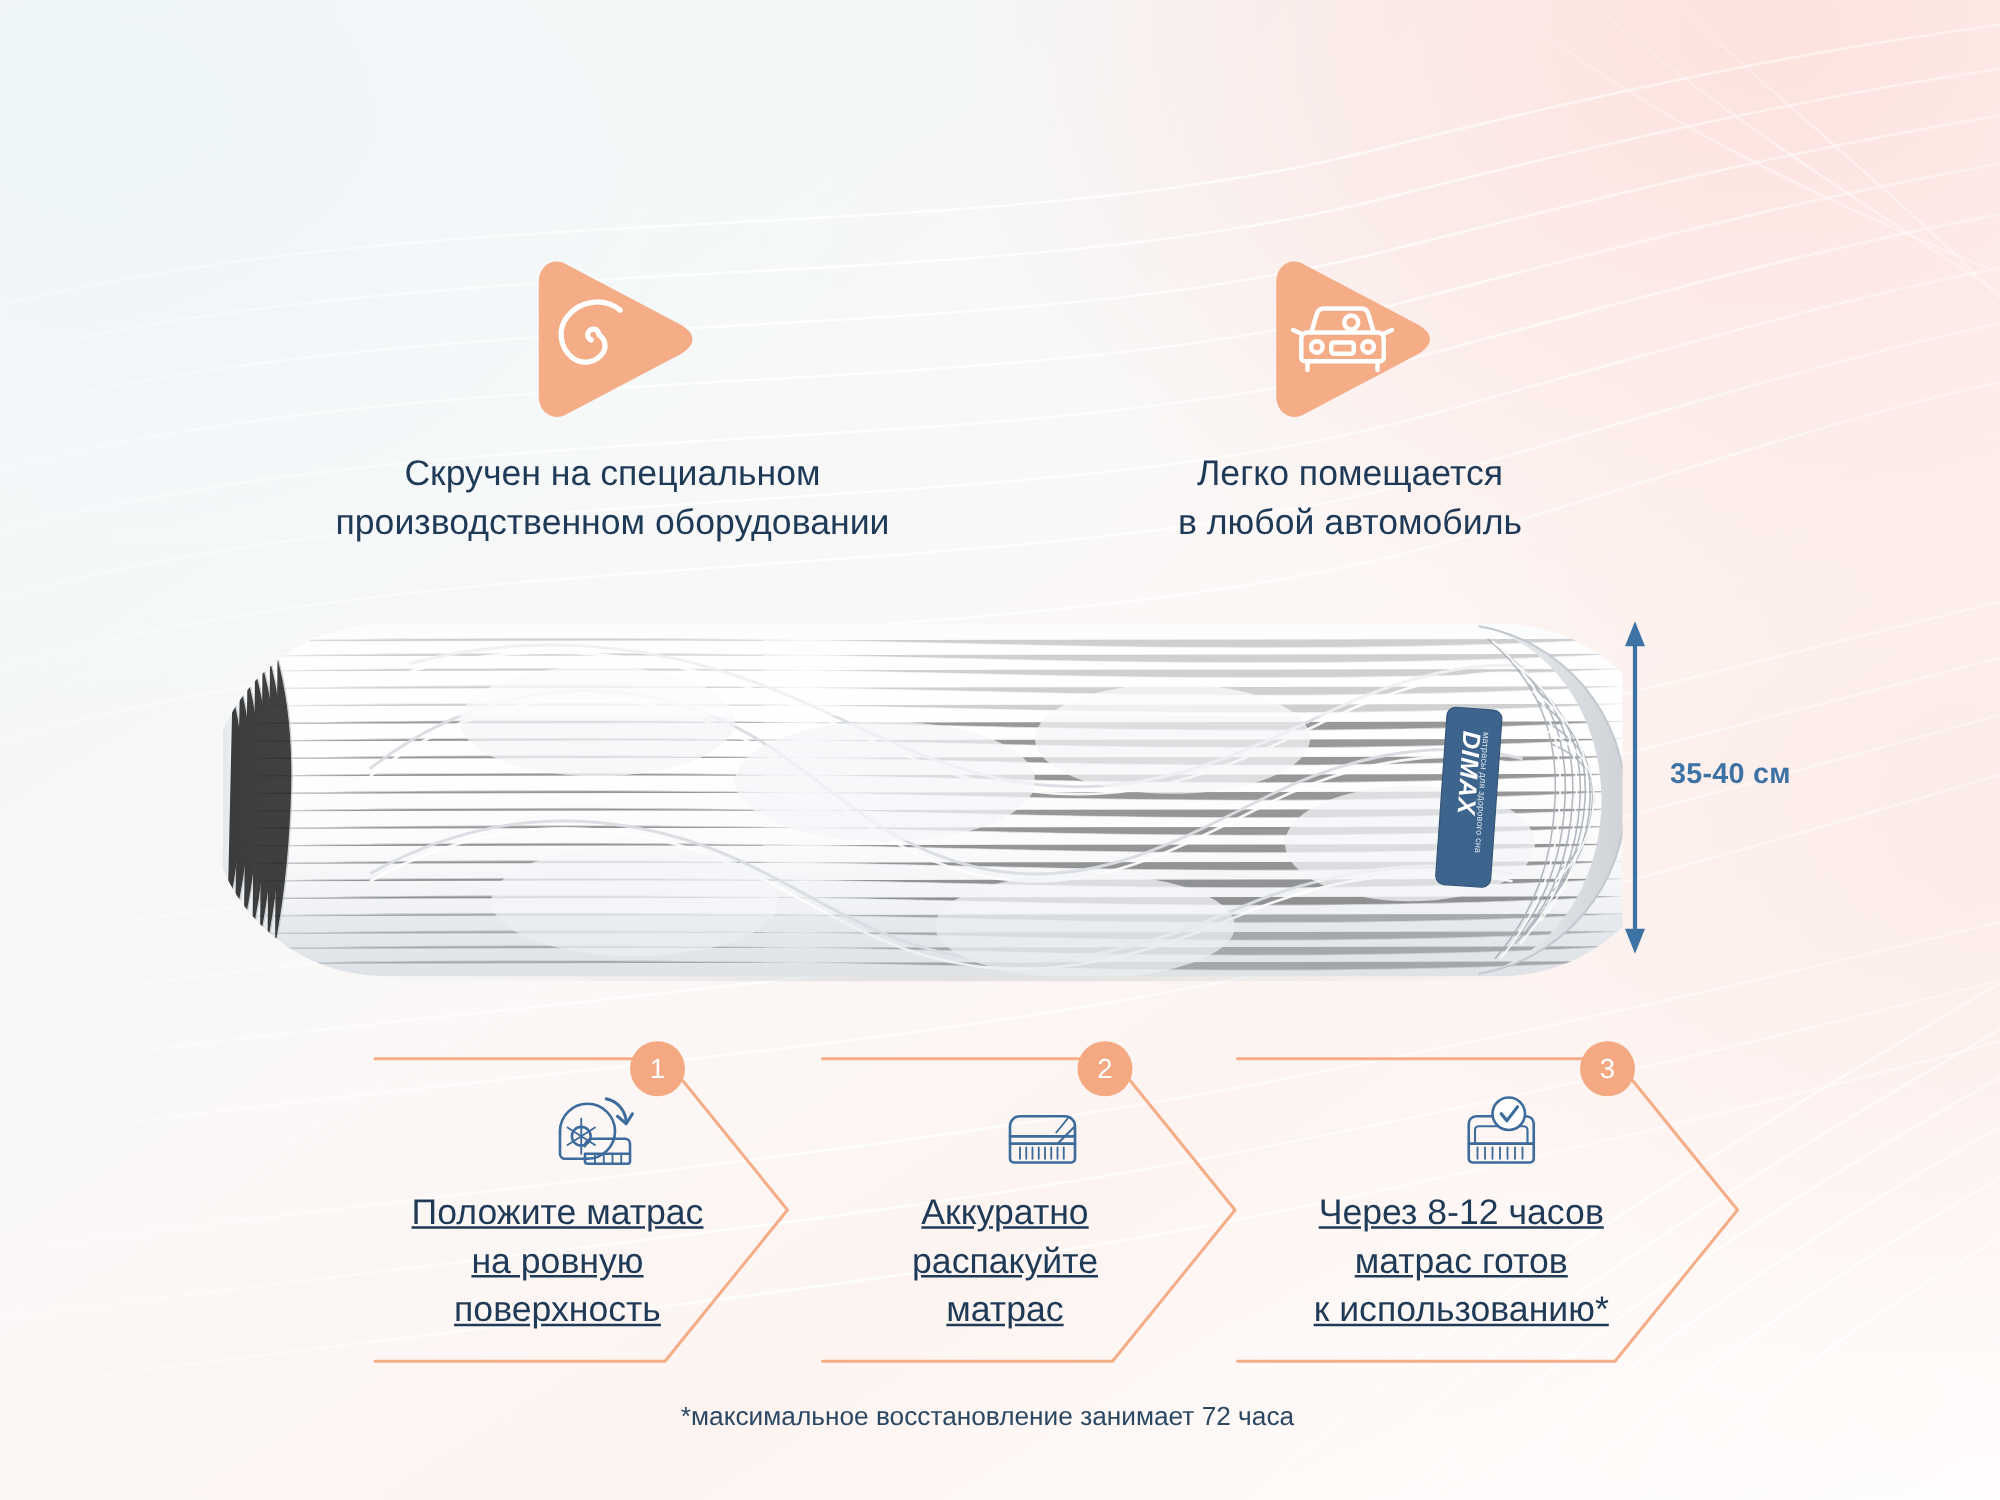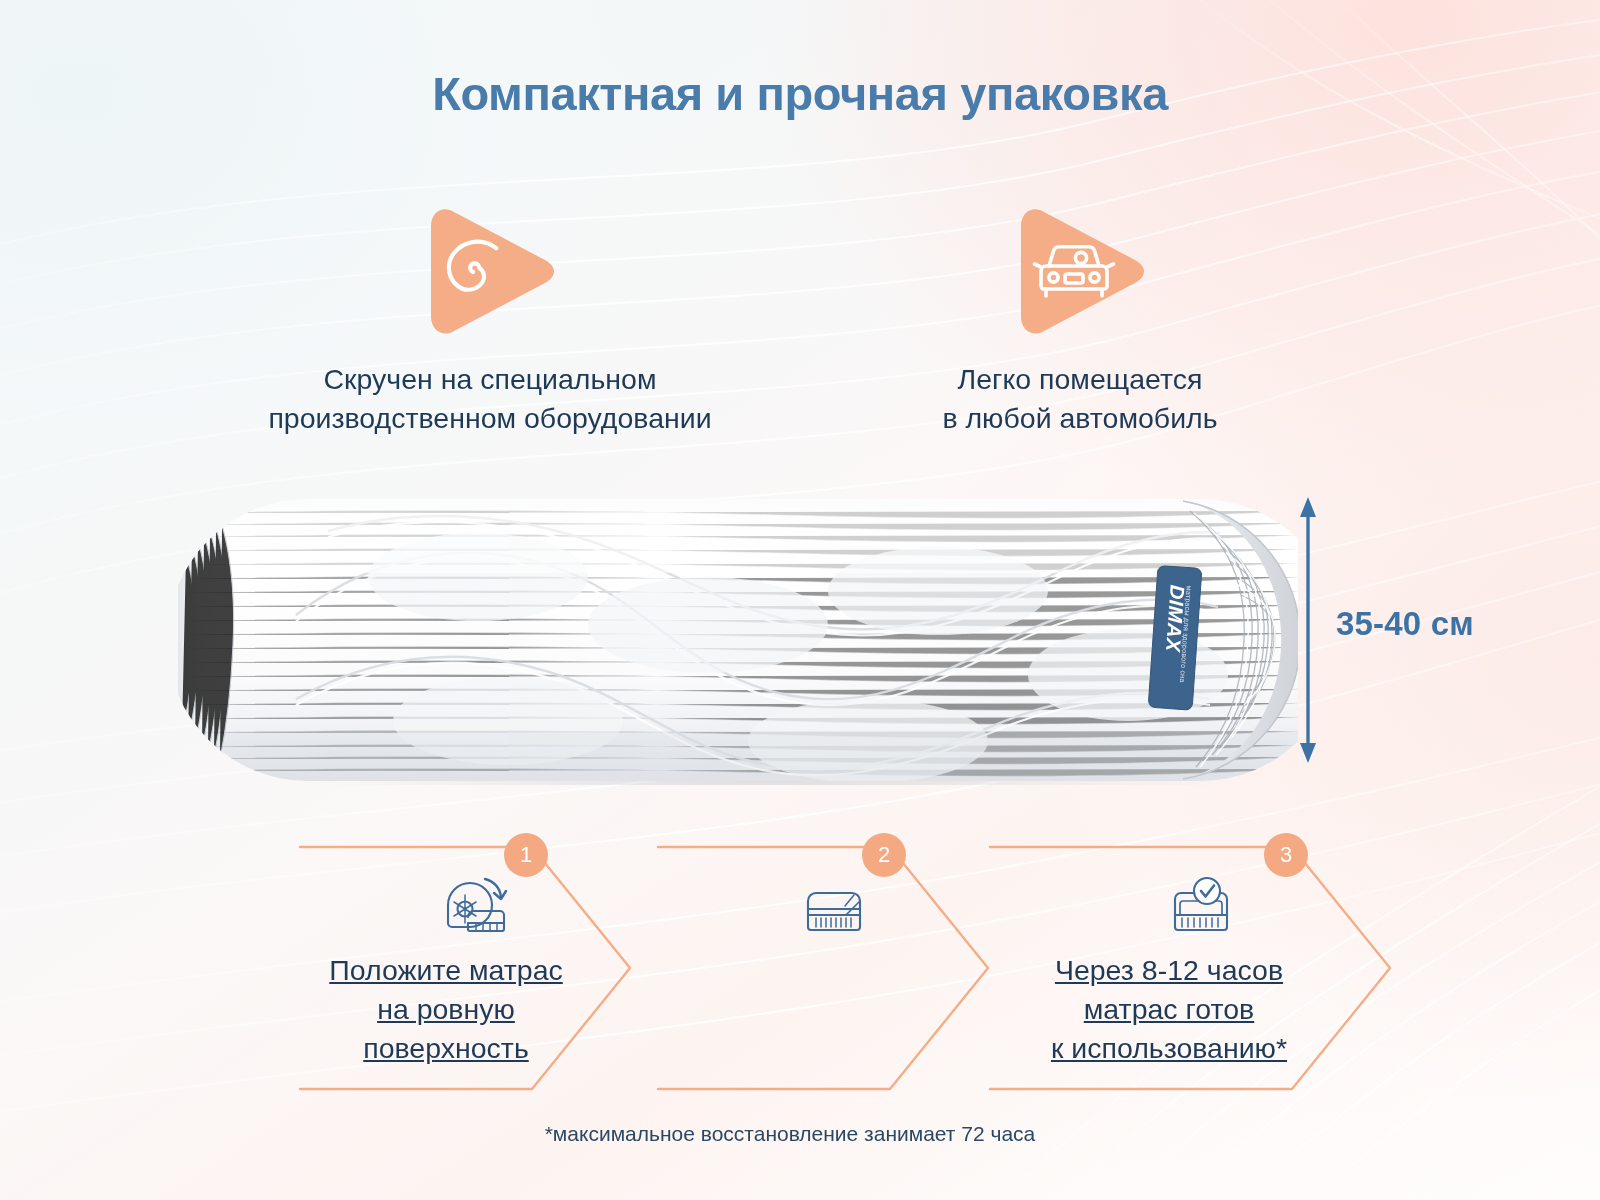--- a/index.html
+++ b/index.html
@@ -83,21 +83,21 @@
     position: absolute;
     left: 1285px;
     top: 495px;
     width: 60px;
     height: 270px;
   }
   #dim-label {
     position: absolute;
     left: 1336px;
     top: 605px;
-    font-size: 33px;
+    font-size: 23px;
     font-weight: bold;
     color: #3d72a4;
     white-space: nowrap;
     letter-spacing: 0.2px;
   }
 
   
   #steps {
     position: absolute;
     left: 296px;
@@ -205,21 +205,20 @@
       <path d="M1160 1220 C 1300 1086, 1450 980, 1680 858"></path>
       <path d="M1220 1220 C 1356 1092, 1500 992, 1680 900"></path>
       <path d="M1290 1220 C 1420 1100, 1550 1014, 1680 946"></path>
 
       <path d="M1200 0 C 1300 80, 1420 150, 1680 250" stroke-opacity="0.5"></path>
       <path d="M1270 0 C 1370 86, 1480 158, 1680 286" stroke-opacity="0.5"></path>
       <path d="M1340 0 C 1432 92, 1540 168, 1680 322" stroke-opacity="0.5"></path>
     </g>
   </svg>
 
-  <div class="title">Компактная и прочная упаковка</div>
 
   <div class="feature" id="feature-roll">
     <div class="feature-badge">
       <svg viewBox="0 0 150 140" width="150" height="140">
         <path d="M16 28 C16 14, 28 7, 39 14 L130 62 C142 69, 142 78, 130 85 L39 133 C28 140, 16 132, 16 119 Z" fill="#f4ad86"></path>
         <g fill="none" stroke="#ffffff" stroke-width="4.2" stroke-linecap="round">
           <path d="M58 74
                    a4.5 4.5 0 1 1 6.2 -4.2
                    a10.5 10.5 0 0 1 3.1 14.6
                    a17 17 0 0 1 -24.6 3.6
@@ -420,20 +419,23 @@
       <svg class="step-icon" viewBox="0 0 76 76">
         <g fill="none" stroke="#3d6c9c" stroke-width="2.1" stroke-linecap="round" stroke-linejoin="round">
           <path d="M12 36 a8 8 0 0 1 8 -8 L56 28 a8 8 0 0 1 8 8 L64 44 L12 44 Z"></path>
           <path d="M12 44 L64 44 L64 50 L12 50 Z"></path>
           <path d="M12 50 L64 50 L64 62 a3 3 0 0 1 -3 3 L15 65 a3 3 0 0 1 -3 -3 Z"></path>
           <path d="M20 53 L20 62 M25 53 L25 62 M30 53 L30 62 M35 53 L35 62 M40 53 L40 62 M45 53 L45 62 M50 53 L50 62 M55 53 L55 62" stroke-width="1.5"></path>
           <path d="M64 36 L50 50 L44 50" stroke-width="1.7"></path>
           <path d="M58 30 L49 41" stroke-width="1.5"></path>
         </g>
       </svg>
+      <div class="step-text">Аккуратно
+распакуйте
+матрас</div>
     </div>
 
     <div class="step" id="step-3">
       <svg class="step-chevron" viewBox="0 0 430 250" preserveAspectRatio="none">
         <path d="M4 4 L306 4 L404 125 L306 246 L4 246" fill="none" stroke="#f4ad86" stroke-width="2.4" stroke-linejoin="round" stroke-linecap="round"></path>
       </svg>
       <div class="step-num" style="left:278px; top:-10px;">3</div>
       <svg class="step-icon" viewBox="0 0 76 76">
         <g fill="none" stroke="#3d6c9c" stroke-width="2.1" stroke-linecap="round" stroke-linejoin="round">
           <path d="M12 34 a6 6 0 0 1 6 -6 L58 28 a6 6 0 0 1 6 6 L64 50 L12 50 Z"></path>

